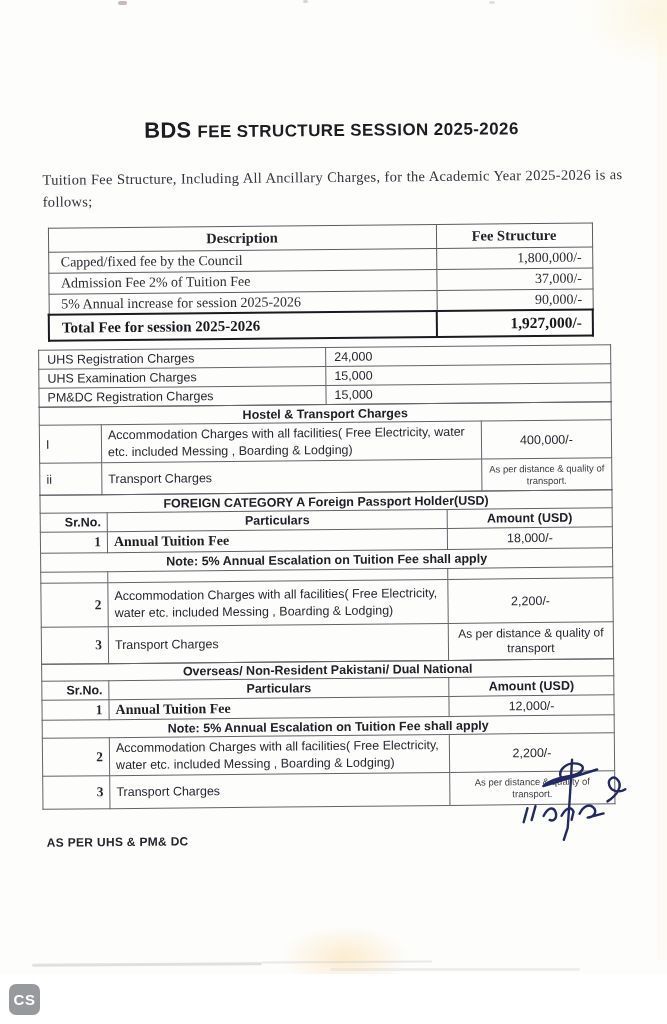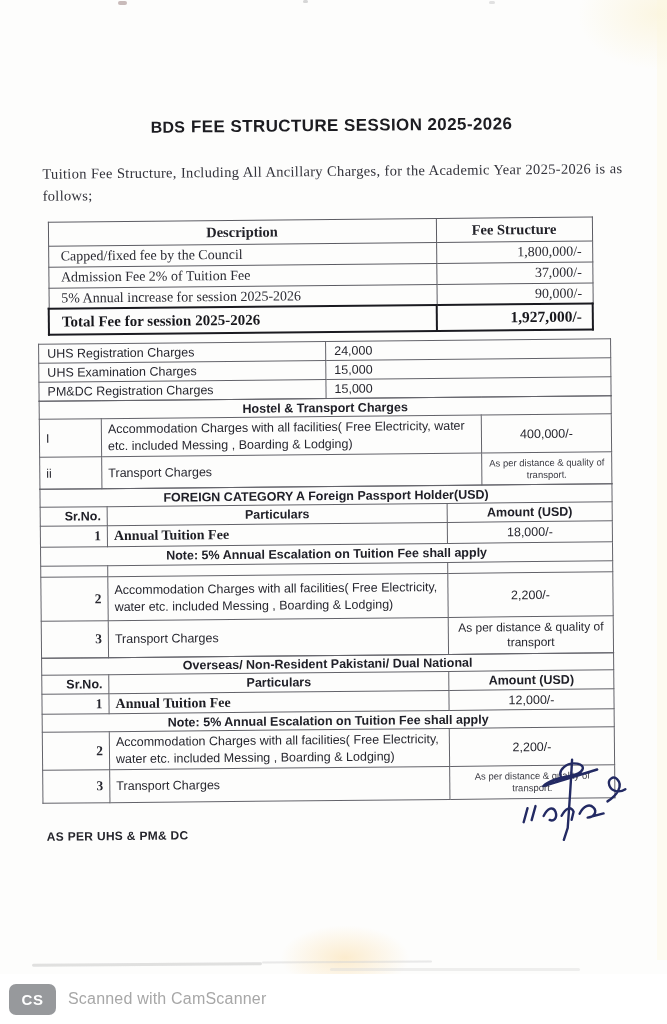--- a/index.html
+++ b/index.html
@@ -23,21 +23,21 @@
   
   .edge-line { position:absolute; background:#d6d6d6; border-radius:2px; }
   .edge-line1 { left:32px; top:963px; width:230px; height:3px; transform:rotate(-.4deg); opacity:.75; }
   .edge-line2 { left:262px; top:961px; width:170px; height:2px; transform:rotate(-.3deg); opacity:.5; }
   .edge-line3 { left:330px; top:968px; width:250px; height:3px; opacity:.45; background:#dcdcdc; }
 
   .doc { position:absolute; left:0; top:0; width:667px; transform:rotate(-0.55deg); transform-origin:50% 40%; }
 
   .doc-title { margin-top:116px; text-align:center; color:#1c1c21; font-weight:bold;
       font-family:"Liberation Sans", sans-serif; letter-spacing:.4px; font-size:17px; }
-  .doc-title .big { font-size:16px; letter-spacing:.2px; margin-right:6px;text-align:center; }
+  .doc-title .big { font-size:22px; letter-spacing:.2px; margin-right:6px;text-align:center; }
 
   .intro { margin:24px 40px 0 44px; width:580px; font-family:"Liberation Serif", serif;
       font-size:14.5px; line-height:1.55; color:#33333b; text-align:justify; letter-spacing:.3px; }
 
   table { border-collapse:collapse; table-layout:fixed; }
   td, th { overflow:hidden; }
 
   
   .t1 { margin:14px 0 0 48px; width:544px; font-family:"Liberation Serif", serif; font-size:14px; color:#2c2c34; }
   .t1 th, .t1 td { border:1px solid #5c5c63; padding:1px 8px; }
@@ -65,21 +65,21 @@
   .note-row { font-weight:bold; text-align:center; height:19px; color:#202028; }
   .spacer td { height:11px; border-top:1px solid #63636a; }
 
   
   .footer-note { margin:26px 0 0 42px; font-size:12px; font-weight:bold; letter-spacing:.3px; color:#25252c; }
   .signature { position:absolute; left:505px; top:758px; width:125px; height:90px; }
 
   
   .scan-footer { position:absolute; left:0; bottom:0; width:667px; height:50px; background:#fff;
       display:flex; align-items:center; gap:12px; padding-left:9px; }
-  .cs-logo { width:47px; height:31px; background:#97999c; border-radius:7px; display:flex;
+  .cs-logo { width:31px; height:31px; background:#97999c; border-radius:7px; display:flex;
       align-items:center; justify-content:center; color:#ffffff; font-weight:bold; font-size:15px;
       letter-spacing:.5px; font-family:"Liberation Sans", sans-serif; }
   .cs-text { color:#a7a7a7; font-size:16px; letter-spacing:.2px; }
 </style>
 </head>
 <body>
 
 <div class="page">
 
   <div class="tint tint-top-right"></div>
@@ -259,16 +259,15 @@
         <path d="M18,52 L14,66 M26,50 L22,64"></path>
         <path d="M34,60 C38,52 44,50 46,56 C48,62 44,66 40,64 M52,60 C56,52 62,50 64,56 L62,64 M70,58 C74,50 80,48 84,52 C88,56 84,62 78,62 L94,58"></path>
         <path d="M98,46 C108,40 114,30 108,24 C104,20 98,24 100,30 C102,36 110,38 116,34"></path>
       </g>
     </svg>
 
   </div>
 
   <div class="scan-footer">
     <div class="cs-logo">CS</div>
-    <div class="cs-text">Scanned with CamScanner</div>
   </div>
 
 </div>
 
 </body></html>

